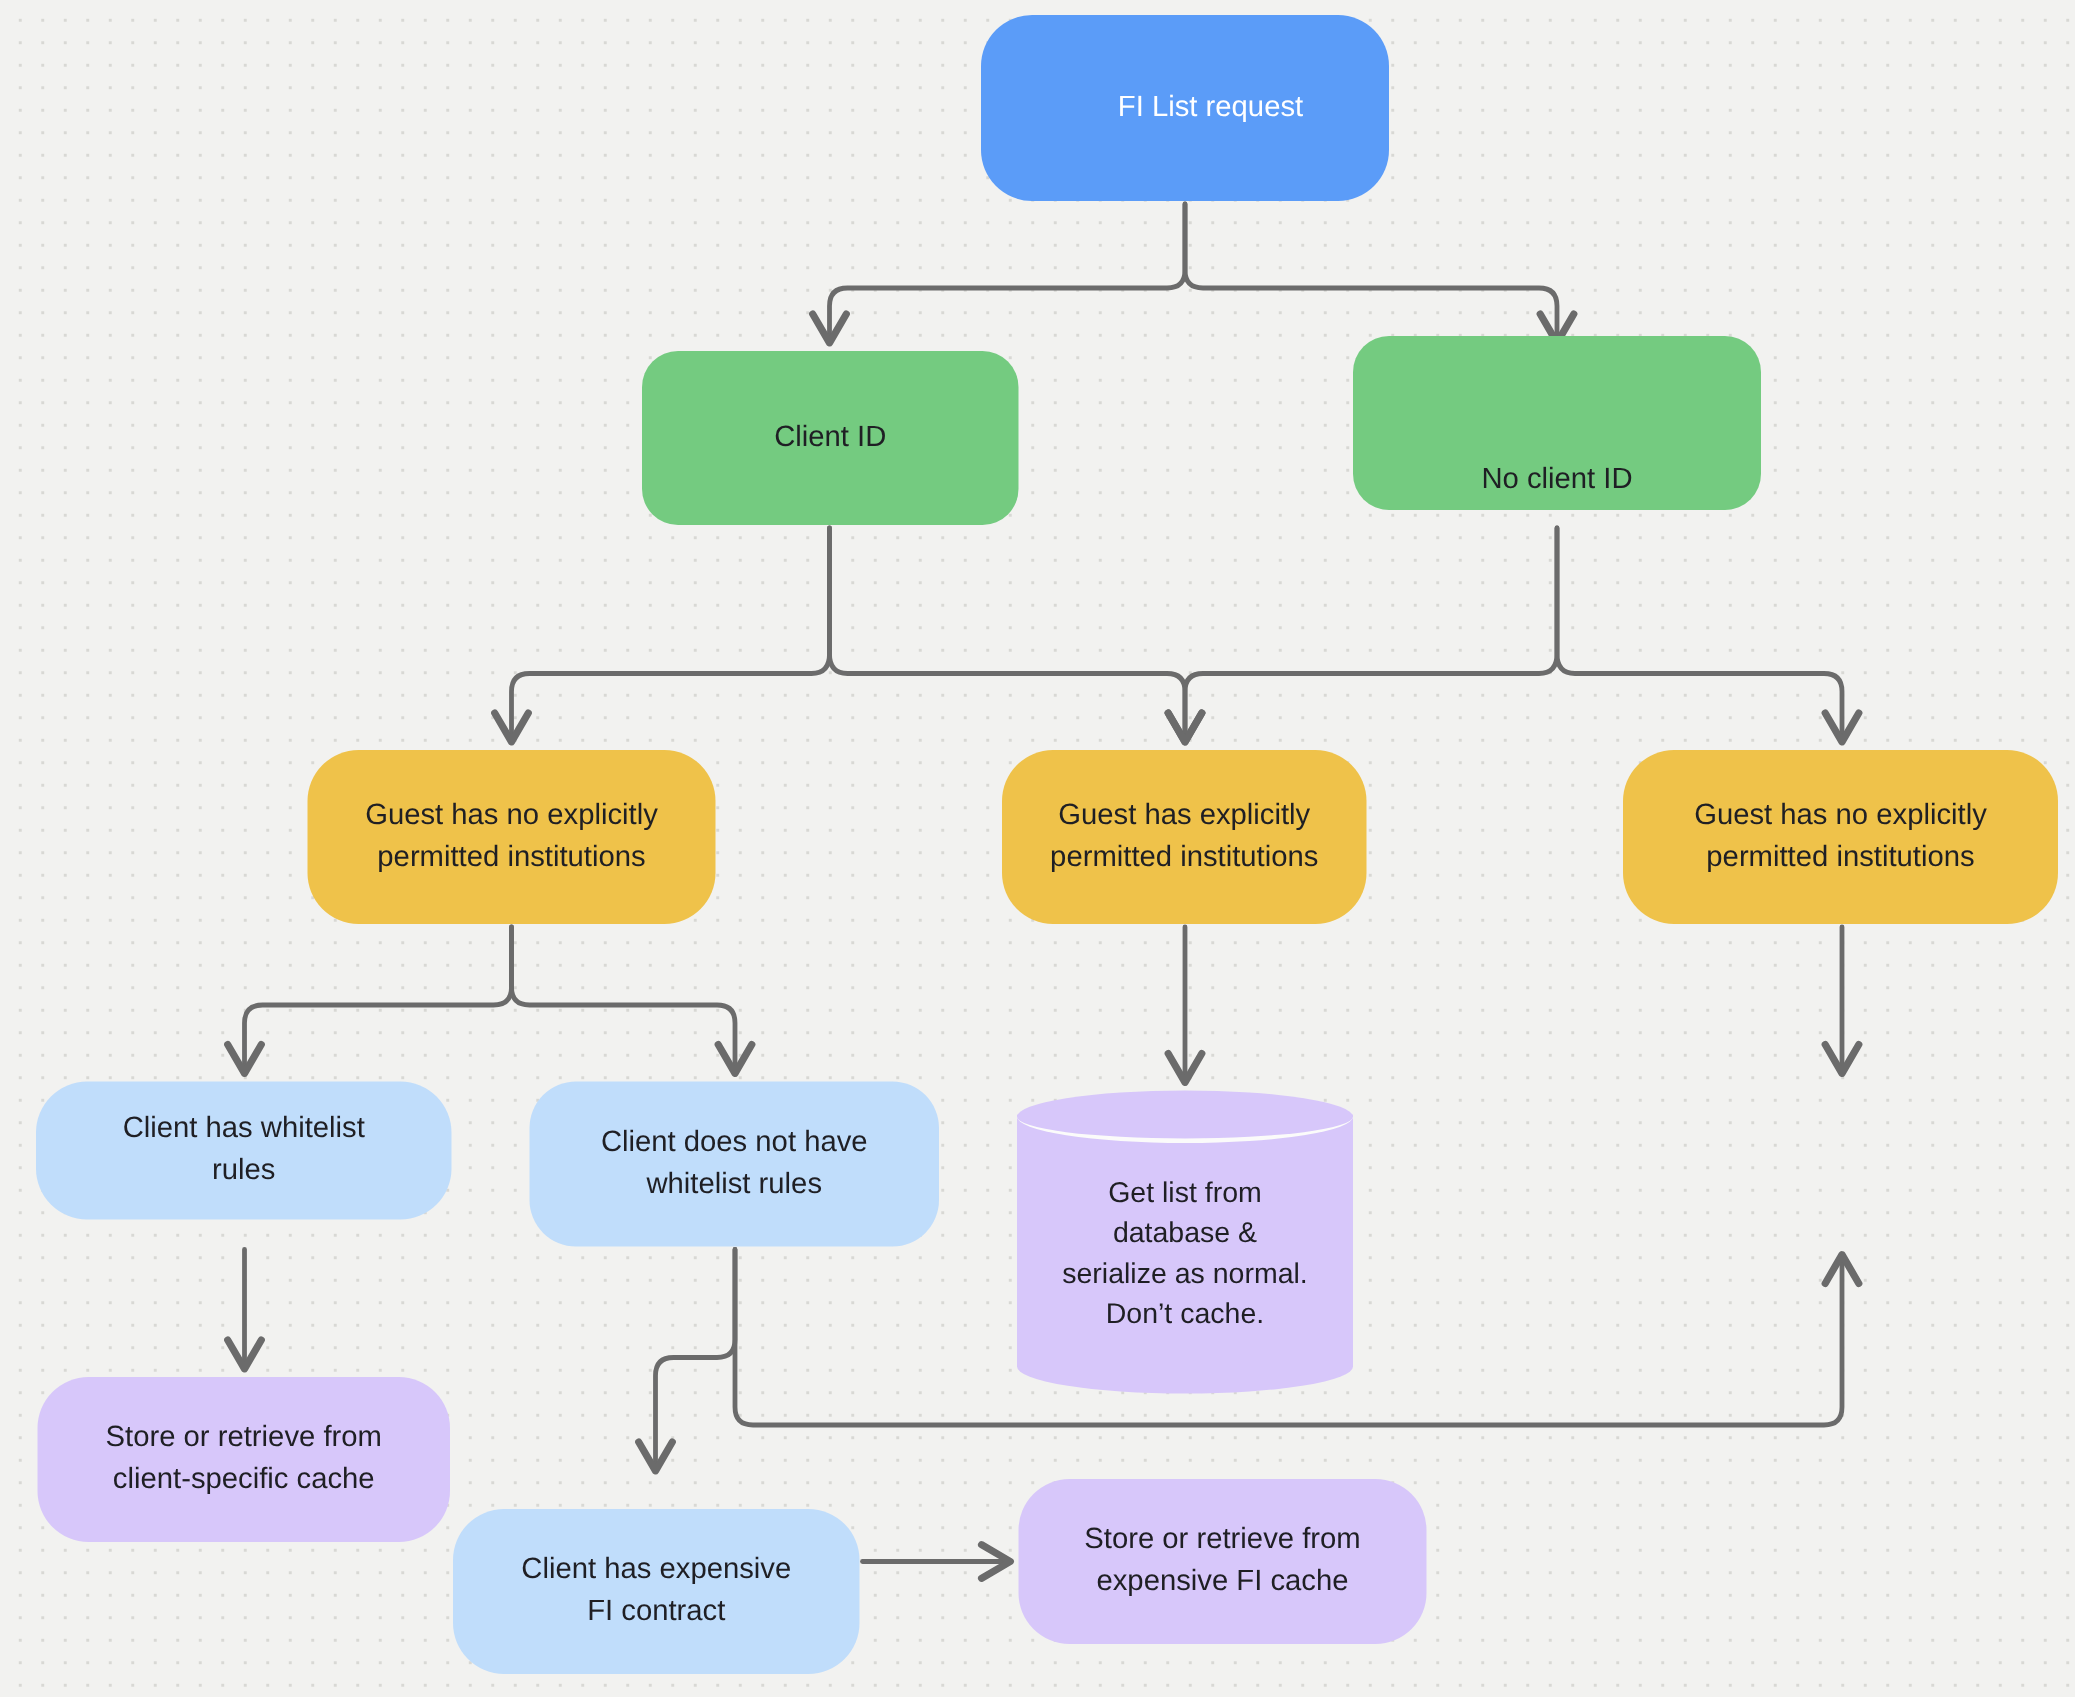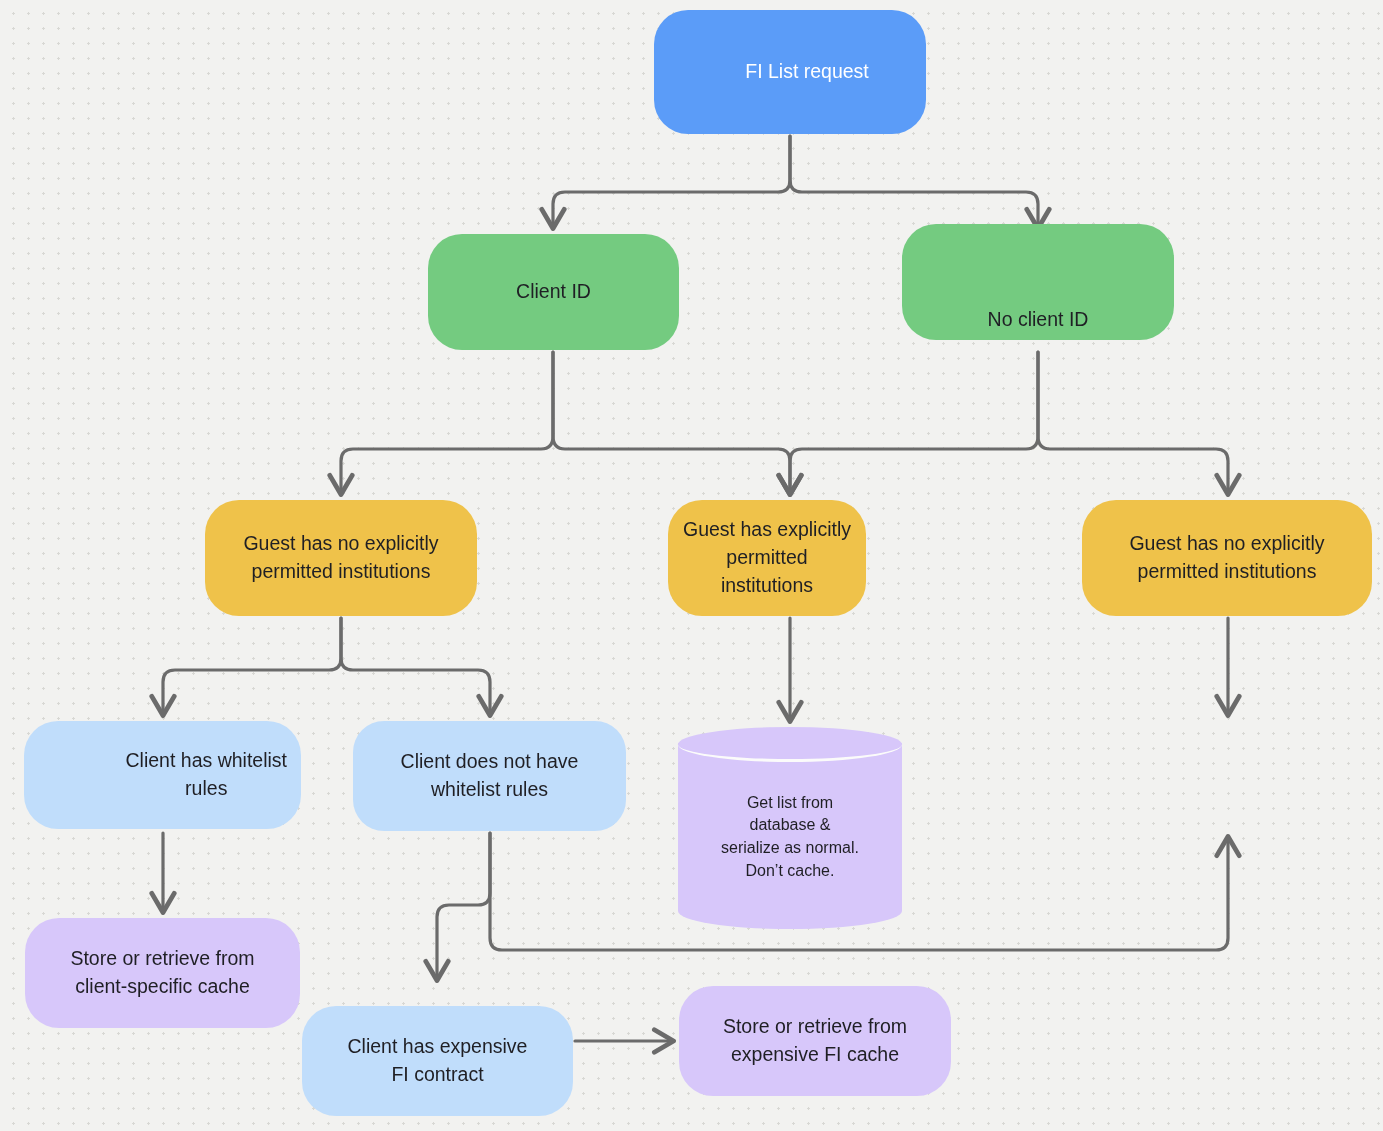--- a/index.html
+++ b/index.html
@@ -39,21 +39,21 @@
     text-align: center;
     border-radius: 34px;
     font-size: 19.5px;
     line-height: 1.42;
     color: #1f1f24;
     padding: 6px 14px;
     white-space: pre-line;
     z-index: 2;
   }
   .node.start   { background: #5b9cf8; color: #ffffff; padding-left: 48px; }
-  .node.green   { background: #74cb80; }
+  .node.green   { background: #74cb80; border-radius: 24px; }
   .node.yellow  { background: #efc24a; }
   .node.blue    { background: #c0ddfb; }
   .node.purple  { background: #d7c7fa; }
   .node.db {
     border-radius: 0;
     background: transparent;
     padding: 0;
   }
   .db-shape {
     position: absolute;
@@ -84,21 +84,21 @@
     position: absolute;
     left: 0;
     top: 0;
     width: 100%;
     height: 100%;
     display: flex;
     align-items: center;
     justify-content: center;
     text-align: center;
     white-space: pre-line;
-    font-size: 16px;
+    font-size: 19px;
     line-height: 1.42;
     color: #1f1f24;
     padding-top: 18px;
     box-sizing: border-box;
   }
 </style>
 </head>
 <body>
 
 <div id="canvas">
@@ -147,31 +147,31 @@
 
   <div class="node green" style="left:902px; top:224px; width:272px; height:116px;align-items:flex-end;">
     <span>No client ID</span>
   </div>
 
   <div class="node yellow" style="left:205px; top:500px; width:272px; height:116px;">
     <span>Guest has no explicitly
 permitted institutions</span>
   </div>
 
-  <div class="node yellow" style="left:668px; top:500px; width:198px; height:116px;align-items:center;">
+  <div class="node yellow" style="left:668px; top:500px; width:243px; height:116px;align-items:center;">
     <span>Guest has explicitly
 permitted institutions</span>
   </div>
 
   <div class="node yellow" style="left:1082px; top:500px; width:290px; height:116px;">
     <span>Guest has no explicitly
 permitted institutions</span>
   </div>
 
-  <div class="node blue" style="left:24px; top:721px; width:277px; height:108px;justify-content:flex-end;">
+  <div class="node blue" style="left:24px; top:721px; width:277px; height:92px;">
     <span>Client has whitelist
 rules</span>
   </div>
 
   <div class="node blue" style="left:353px; top:721px; width:273px; height:110px;border-radius:31px;">
     <span>Client does not have
 whitelist rules</span>
   </div>
 
   <div class="node db" style="left:678px; top:727px; width:224px; height:202px;">

